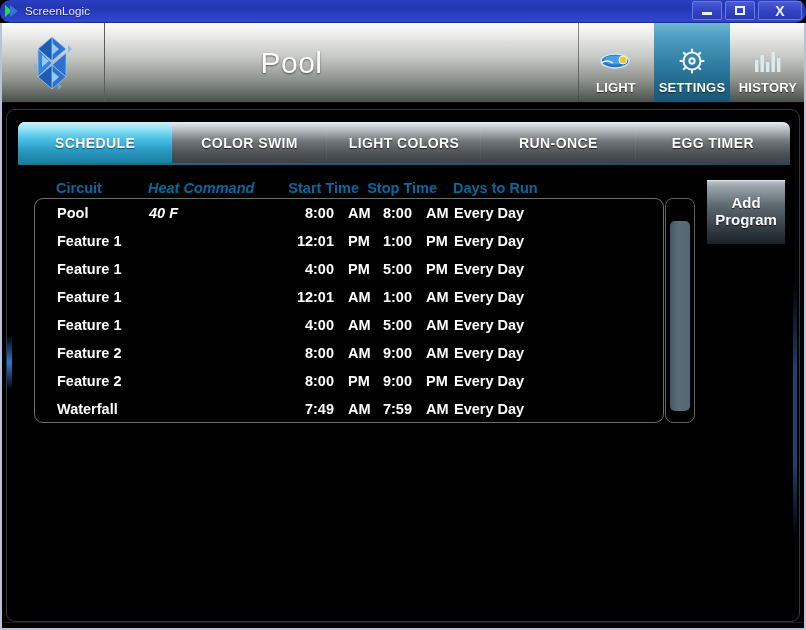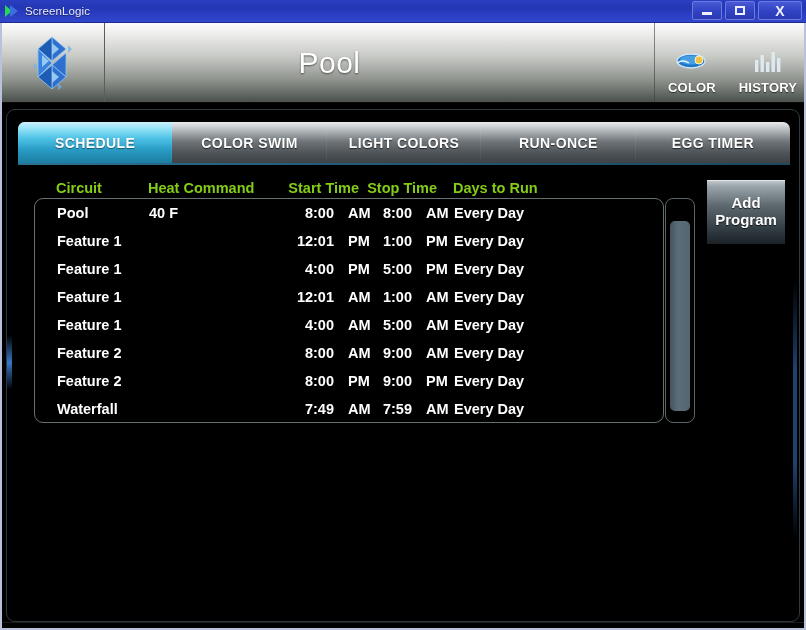--- a/index.html
+++ b/index.html
@@ -24,20 +24,21 @@
 
   #titlebar {
     position: absolute;
     left: 0; top: 0;
     width: 806px;
     height: 23px;
     background: linear-gradient(to bottom, #2a3fc0 0%, #2336b4 35%, #2a3ec4 65%, #3246cc 100%);
     border-bottom: 1px solid #1b2a8e;
     display: flex;
     align-items: center;
+    border-radius: 11px;
   }
 
   #app-icon {
     width: 16px; height: 16px;
     margin-left: 4px; margin-right: 5px;
     position: relative;
     flex: 0 0 auto;
   }
   #app-icon .tri-a {
     position: absolute; left: 1px; top: 2px;
@@ -239,25 +240,25 @@
   #table-head {
     position: absolute;
     left: 27px; top: 66px;
     width: 630px; height: 24px;
     display: flex;
     align-items: center;
   }
   .th {
     font-size: 14.5px;
     font-weight: bold;
-    color: #84cc16;
+    color: #0369a1;
     white-space: nowrap;
   }
   .col-circuit { width: 114px; padding-left: 22px; }
-  .col-heat    { width: 128px; }
+  .col-heat    { width: 128px; font-style: italic; }
   .col-start   { width: 83px; text-align: right; }
   .col-stop    { width: 84px; text-align: right; padding-right: 6px;}
   .col-days    { width: 150px; padding-left: 10px;}
 
   #list-box {
     position: absolute;
     left: 27px; top: 88px;
     width: 630px;
     height: 225px;
     border: 1px solid #66706f;
@@ -397,23 +398,42 @@
     <div class="navbtn">
       <div id="nav-sep-1"></div>
       <div class="nav-icon">
         <svg width="34" height="24" viewBox="0 0 34 24">
           <ellipse cx="16" cy="12" rx="14" ry="7" fill="#1d76c9" stroke="#cfe6f5" stroke-width="1.4"></ellipse>
           <ellipse cx="16" cy="11" rx="11" ry="4.5" fill="#4fa8e8" opacity="0.85"></ellipse>
           <circle cx="24" cy="11" r="4" fill="#f0c040" stroke="#fff5d0" stroke-width="1"></circle>
           <path d="M2 14 Q8 10 14 14" fill="none" stroke="#eaf5fc" stroke-width="1.4"></path>
         </svg>
       </div>
-      <div class="nav-label">COLOR</div>
-    </div>
-
+      <div class="nav-label">LIGHT</div>
+    </div>
+
+    <div class="navbtn active">
+      <div class="nav-icon">
+        <svg width="32" height="32" viewBox="0 0 32 32">
+          <g fill="none" stroke="#e9f3f8" stroke-width="2.1">
+            <circle cx="16" cy="16" r="8.5"></circle>
+            <circle cx="16" cy="16" r="2.6"></circle>
+            <line x1="16" y1="3.6" x2="16" y2="7.4"></line>
+            <line x1="16" y1="24.6" x2="16" y2="28.4"></line>
+            <line x1="3.6" y1="16" x2="7.4" y2="16"></line>
+            <line x1="24.6" y1="16" x2="28.4" y2="16"></line>
+            <line x1="7.2" y1="7.2" x2="9.9" y2="9.9"></line>
+            <line x1="22.1" y1="22.1" x2="24.8" y2="24.8"></line>
+            <line x1="24.8" y1="7.2" x2="22.1" y2="9.9"></line>
+            <line x1="9.9" y1="22.1" x2="7.2" y2="24.8"></line>
+          </g>
+        </svg>
+      </div>
+      <div class="nav-label">SETTINGS</div>
+    </div>
 
     <div class="navbtn">
       <div class="nav-icon">
         <svg width="30" height="26" viewBox="0 0 30 26">
           <g fill="#dfeaf0">
             <rect x="2" y="12" width="3.4" height="12"></rect>
             <rect x="7.5" y="7" width="3.4" height="17"></rect>
             <rect x="13" y="14" width="3.4" height="10"></rect>
             <rect x="18.5" y="4" width="3.4" height="20"></rect>
             <rect x="24" y="10" width="3.4" height="14"></rect>

